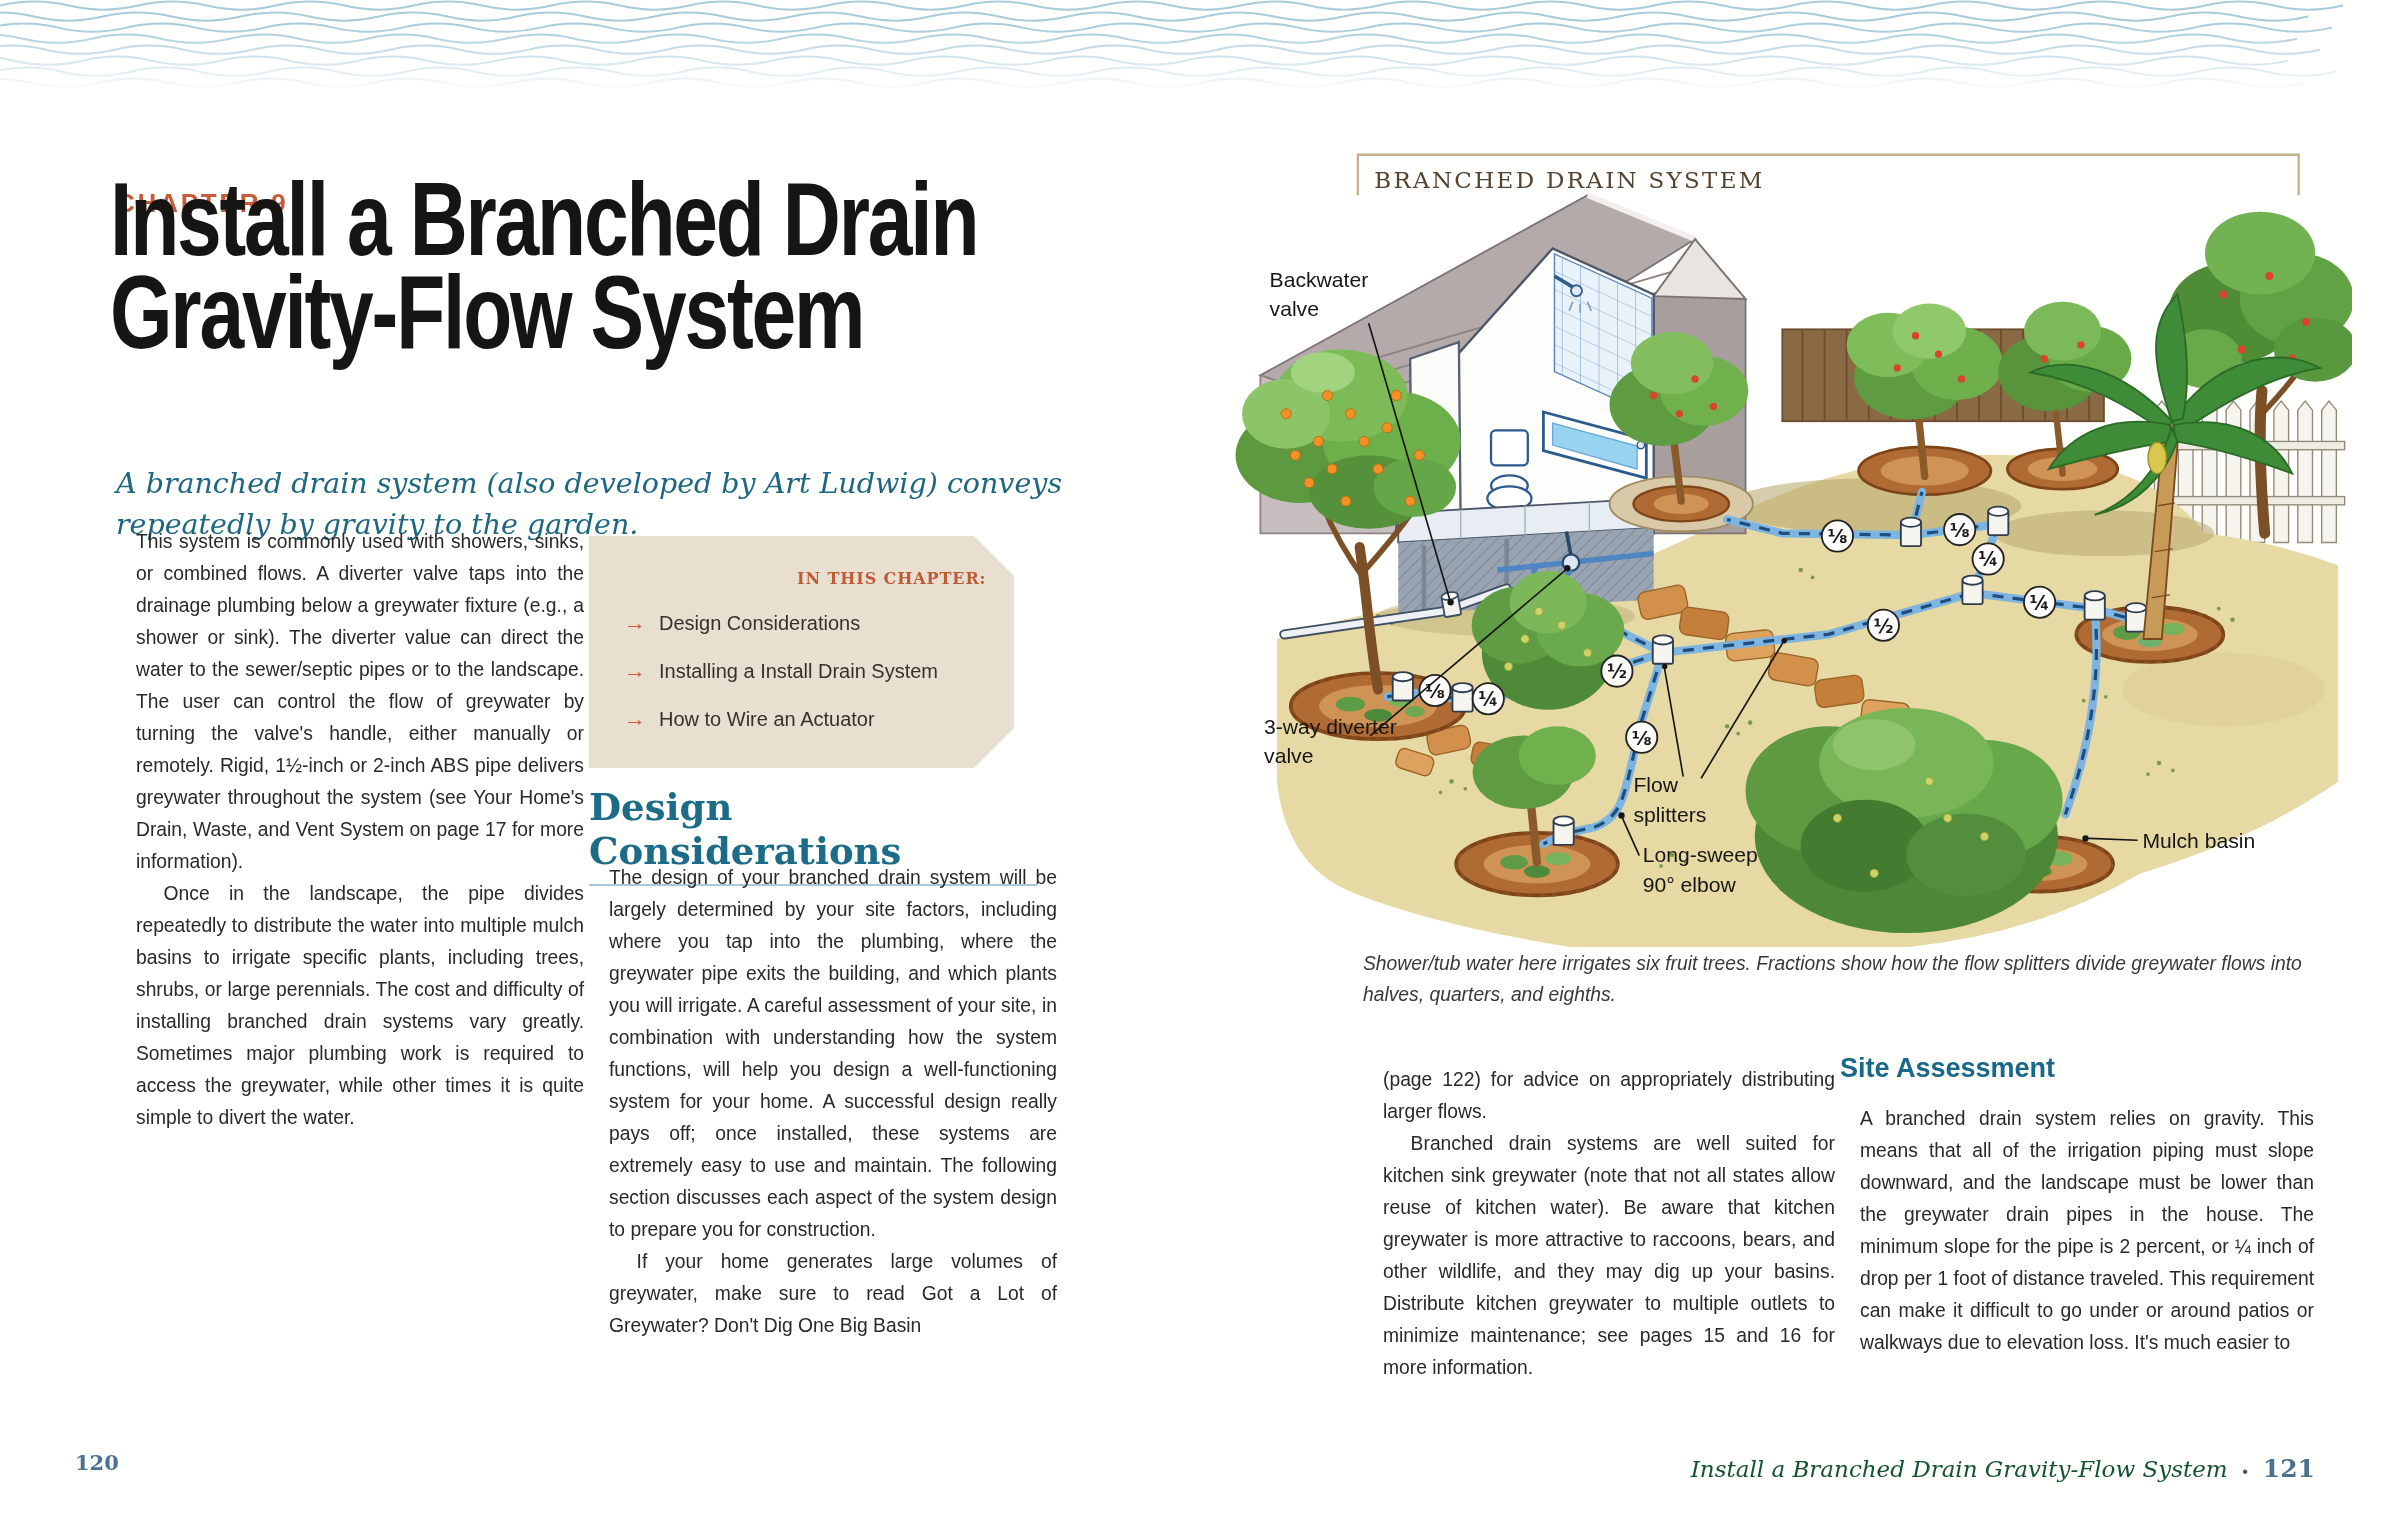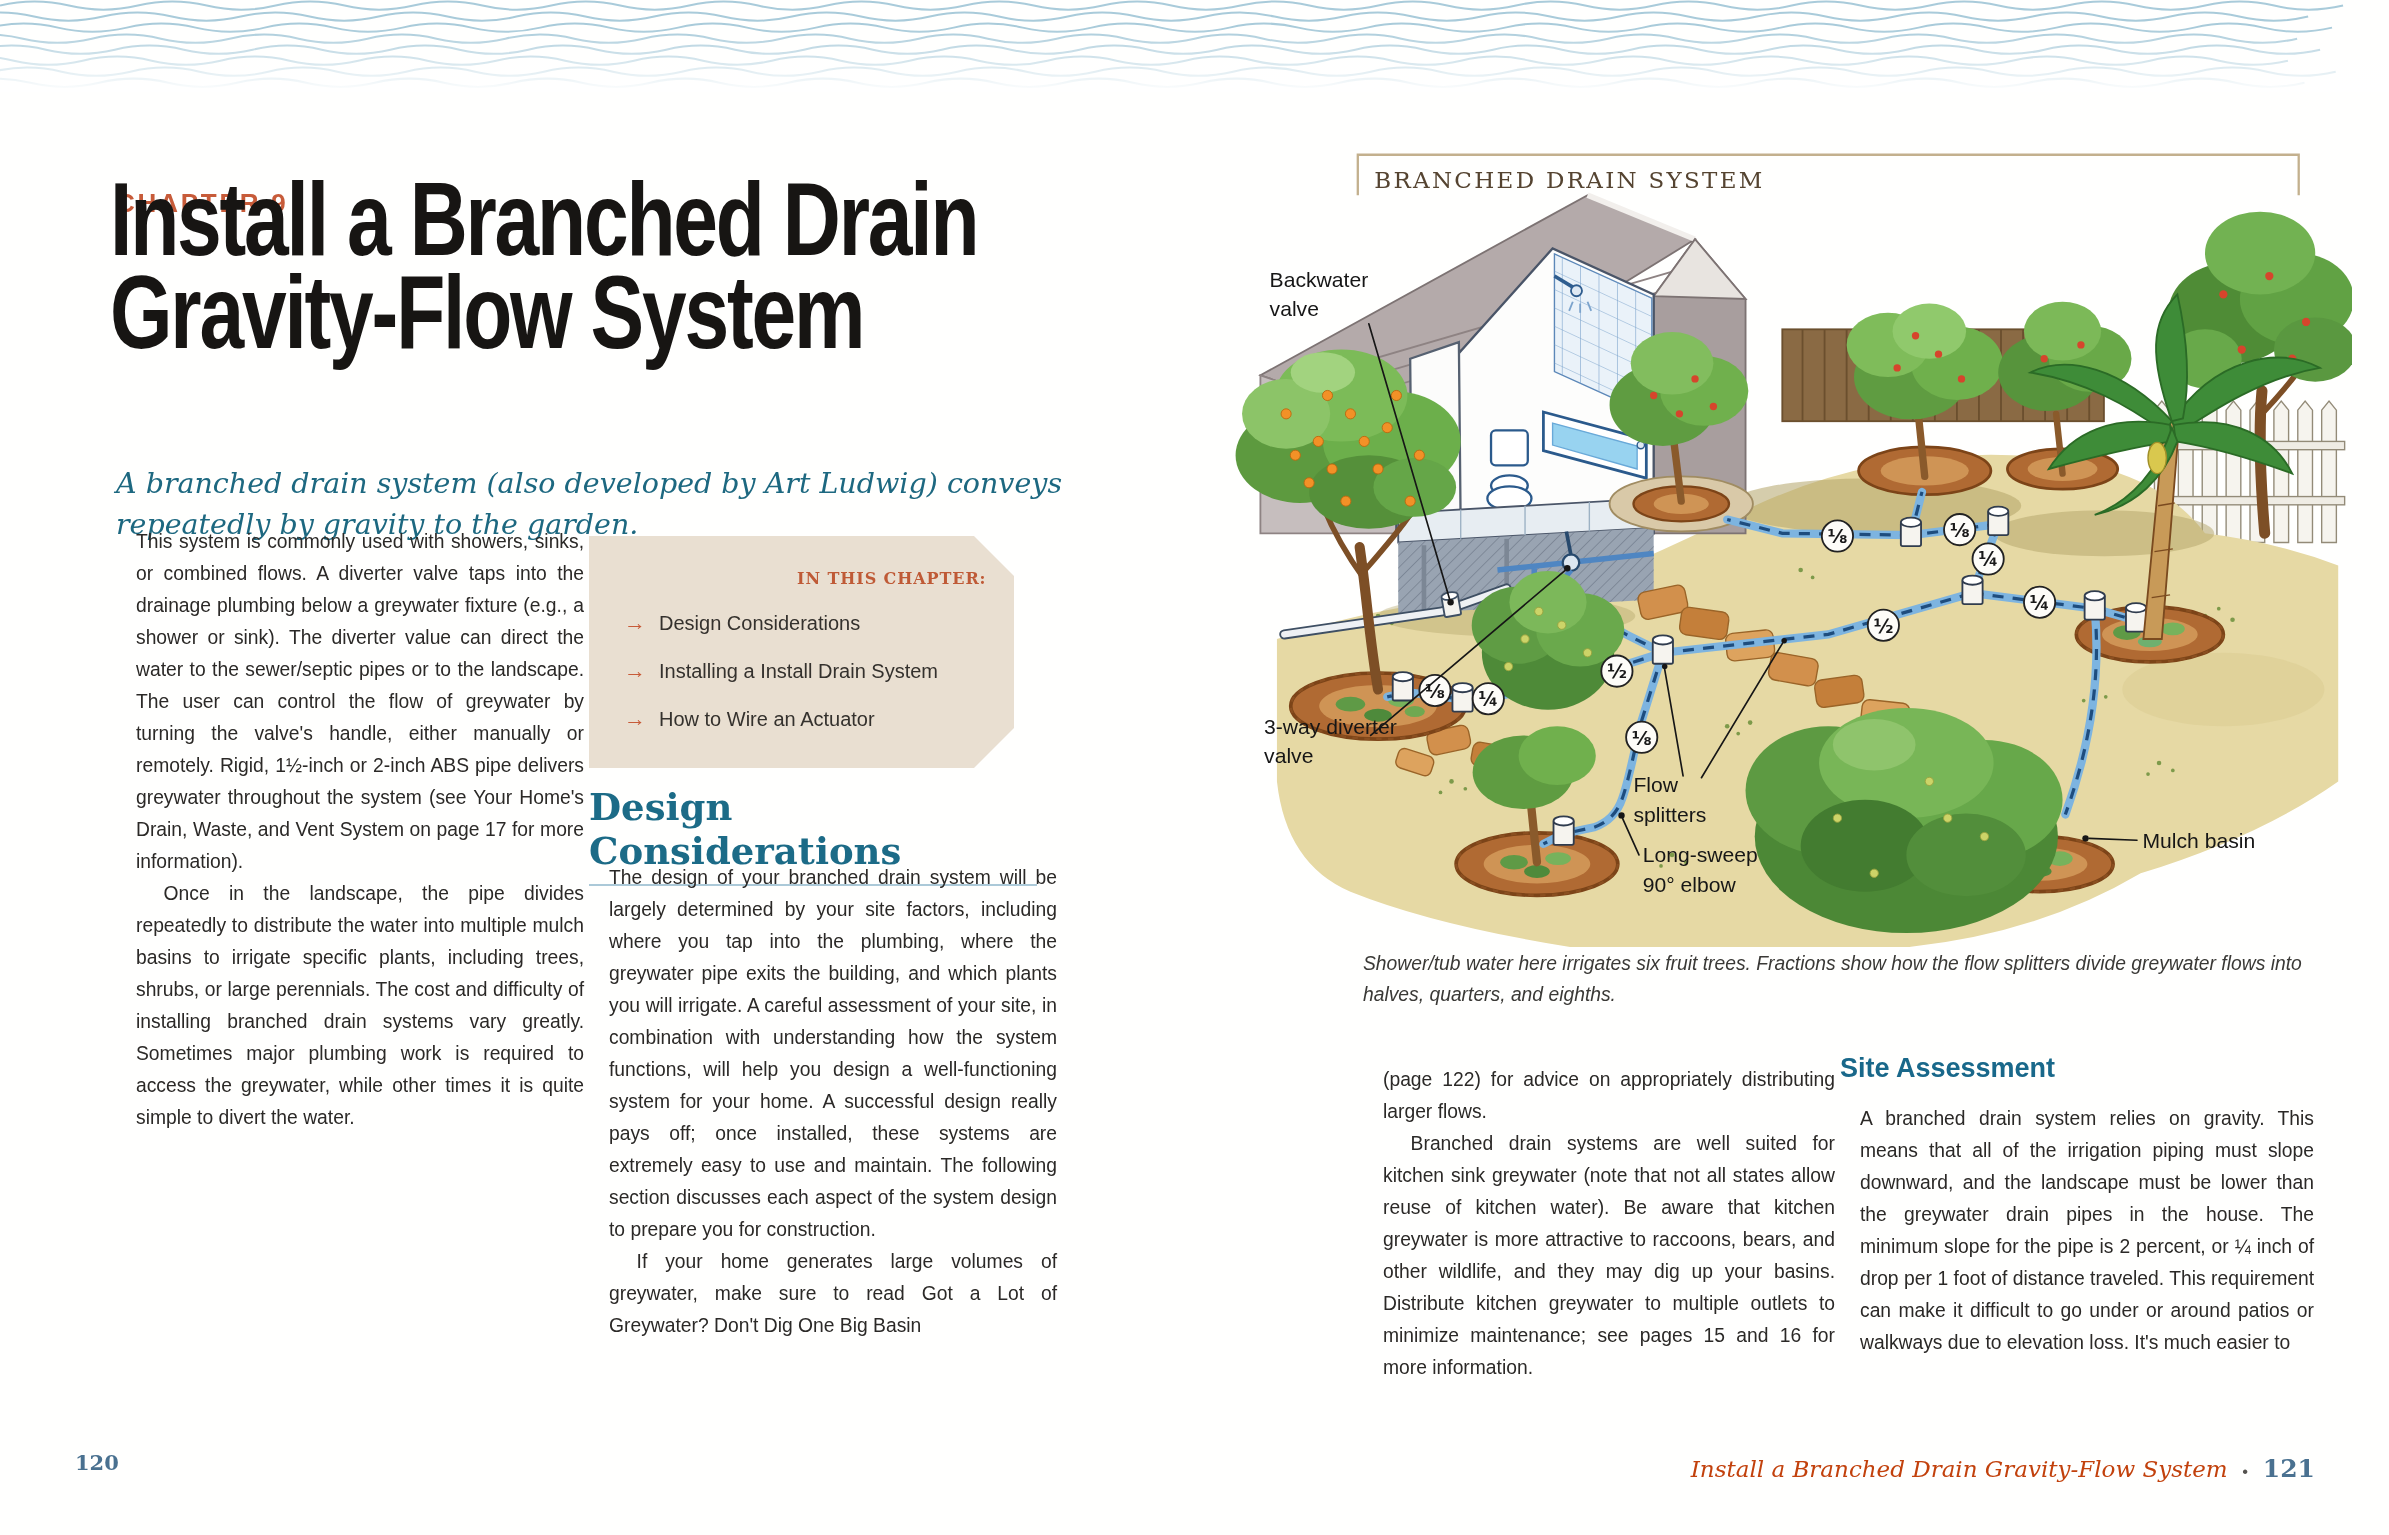--- a/index.html
+++ b/index.html
@@ -45,21 +45,21 @@
   .figure { position:absolute; left:1231px; top:138px; width:1121px; height:809px; }
   .figcaption { position:absolute; left:1363px; top:948px; width:956px;
                 font-style:italic; font-size:19.3px; line-height:31px; color:#3a3936; }
 
   
   .folio-left { position:absolute; left:75px; top:1450px; font-family:"DejaVu Serif", serif;
                 font-weight:700; font-size:21px; color:#4a7190; }
   .footer-right { position:absolute; right:74px; top:1454px; display:flex;
                   align-items:baseline; gap:14.7px; }
   .footer-right .ftext { font-family:"DejaVu Serif", serif; font-style:italic;
-                         font-size:23px; color:#c2410c; }
+                         font-size:23px; color:#14532d; }
   .footer-right .fsep { font-size:16.5px; color:#55534f; }
   .footer-right .ffolio { font-family:"DejaVu Serif", serif; font-weight:700;
                           font-size:25px; color:#4a7190; }
 
   svg text.callout { font-family:"Liberation Sans", sans-serif; font-size:23px; fill:#161616; }
   svg text.figlabel { font-family:"DejaVu Serif", serif; font-size:25px; letter-spacing:2.5px; fill:#554431; }
   svg text.badgetxt { font-family:"DejaVu Sans", sans-serif; font-size:21px; font-weight:700; fill:#191919; text-anchor:middle; }
 </style>
 </head>
 <body>

